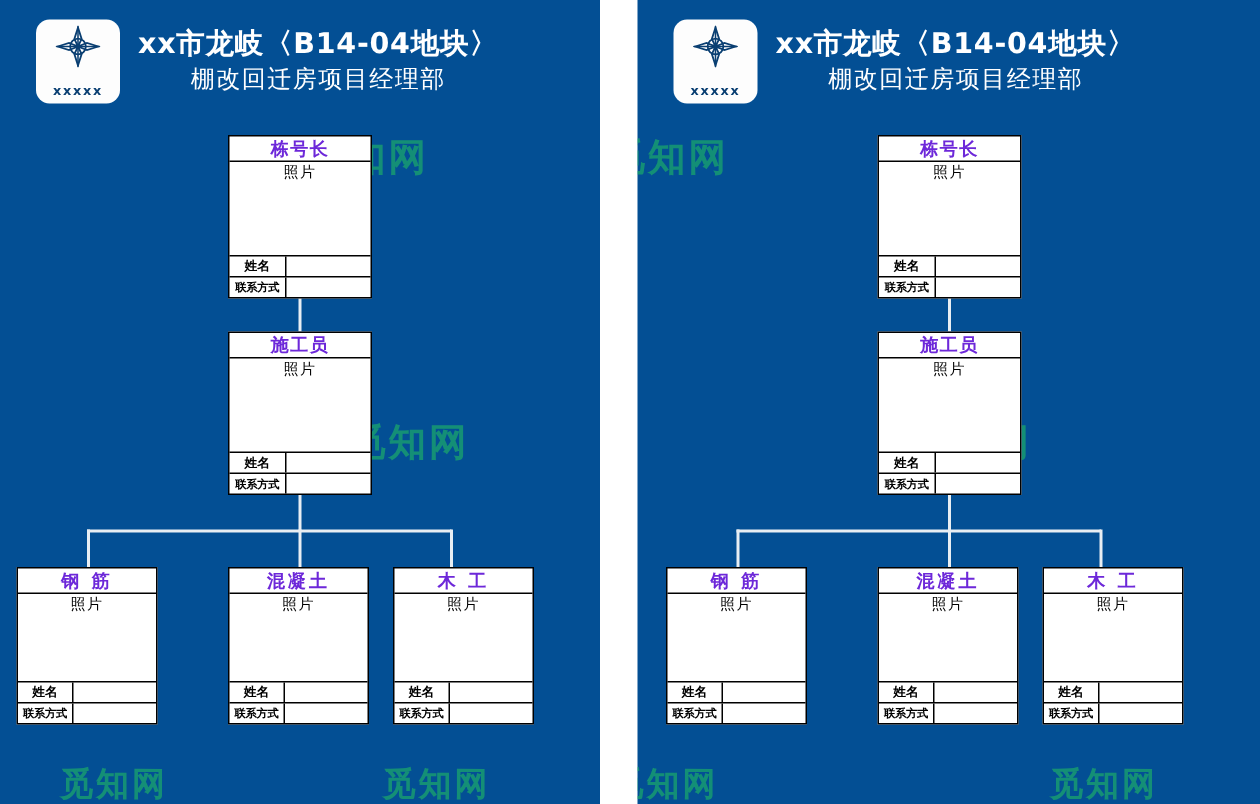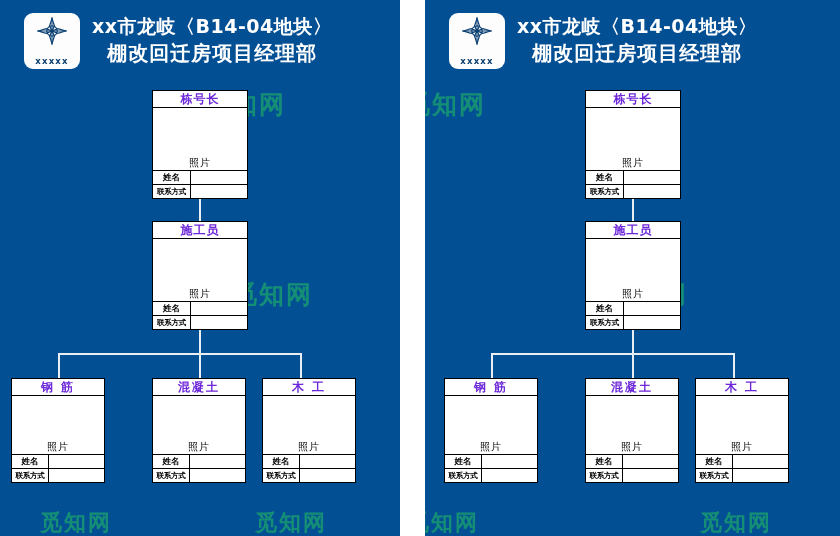--- a/index.html
+++ b/index.html
@@ -66,22 +66,22 @@
     color:#ffffff;
   }
   .co-line1{
     font-size:19px;
     font-weight:bold;
     letter-spacing:.5px;
     white-space:nowrap;
     line-height:1.15;
   }
   .co-line2{
-    font-size:20px;
-    font-weight:bold;
+    font-size:16px;
+    font-weight:normal;
     letter-spacing:1px;
     white-space:nowrap;
     line-height:1.3;
     margin-top:2px;
   }
   .maintitle{
     position:relative;
     color:#ffffff;
     font-size:30px;
     letter-spacing:3px;
@@ -116,21 +116,21 @@
     font-weight:bold;
     color:#6d28d9;
     line-height:1;
     display:flex;
     align-items:center;
     justify-content:center;
   }
   .card-photo{
     flex:1 1 auto;
     display:flex;
-    align-items:flex-end;
+    align-items:flex-start;
     border-bottom:1.5px solid #000;
   }
   .photo-pad{flex:0 0 auto;border-right:1.5px solid #000;}
   .photo-pad.r{border-right:none;border-left:1.5px solid #000;}
   .photo-main{
     flex:1 1 auto;
     display:flex;
     align-items:center;
     justify-content:center;
     color:#000;

